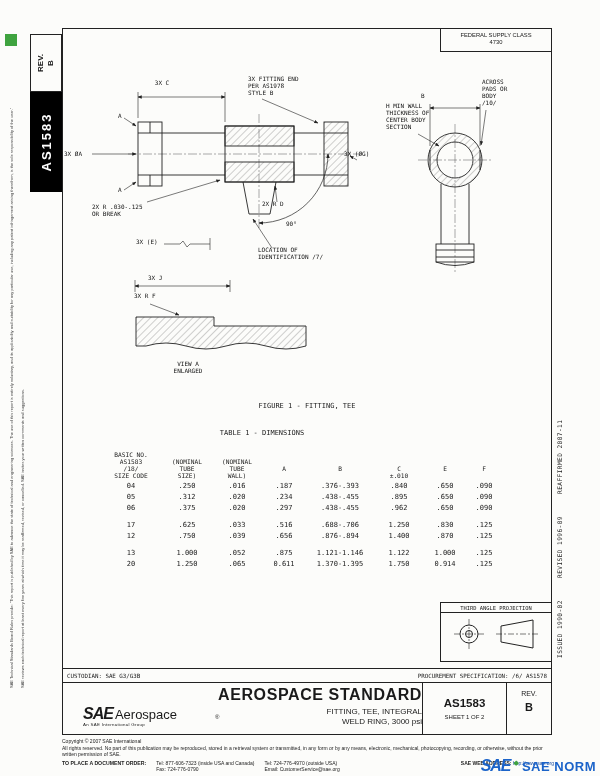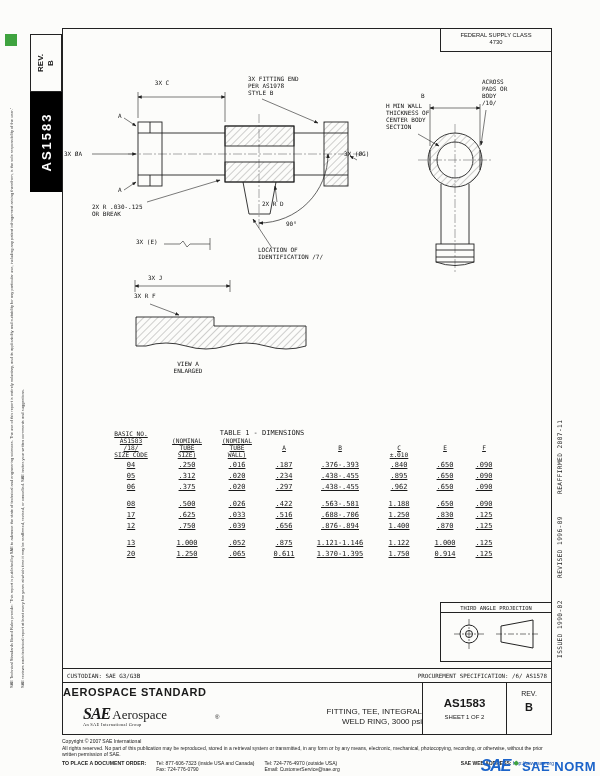--- a/index.html
+++ b/index.html
@@ -38,43 +38,43 @@
   
   .drawing-svg { position:absolute; left:62px; top:52px; }
   .dlbl { position:absolute; font-family:"DejaVu Sans Mono", monospace; font-size:6px; line-height:7px;
           white-space:pre-line; color:#111; }
   .fig-caption { position:absolute; left:62px; top:402px; width:490px; text-align:center;
                  font-family:"DejaVu Sans Mono", monospace; font-size:7px; }
 
   
   .tbl-title { position:absolute; left:62px; top:429px; width:400px; text-align:center;
                font-family:"DejaVu Sans Mono", monospace; font-size:7px; }
-  table.dims { position:absolute; left:100px; top:429px; width:402px; border-collapse:collapse;
-               table-layout:fixed; font-family:"DejaVu Sans Mono", monospace;text-decoration:underline; }
+  table.dims { position:absolute; left:100px; top:450px; width:402px; border-collapse:collapse;
+               table-layout:fixed; font-family:"DejaVu Sans Mono", monospace; }
   table.dims th { font-weight:normal; font-size:6.2px; line-height:7px; white-space:pre-line;
                   vertical-align:bottom; text-align:center; padding:1px 1px 2px; }
   table.dims th.low { padding-bottom:9px; }
   table.dims td { font-size:7px; line-height:9px; text-align:center; padding:1px 1px; }
   table.dims tr.gap-row td { height:6px; padding:0; }
 
   
   .proj-box { position:absolute; left:440px; top:602px; width:112px; height:60px; border:1px solid #222; }
   .proj-label { font-size:5.4px; text-align:center; padding:2px 0 1px; border-bottom:1px solid #222;
                 font-family:"DejaVu Sans Mono", monospace; }
 
   
   .custodian-row { position:absolute; left:62px; top:668px; width:490px; height:14px; border-top:1px solid #222;
                    display:flex; justify-content:space-between; align-items:center; padding:0 5px;
                    font-family:"DejaVu Sans Mono", monospace; font-size:5.8px; }
   .title-block { position:absolute; left:62px; top:682px; width:490px; height:53px; border:1.2px solid #222;
                  display:flex; background:#fcfcfa; }
   .tb-main { flex:1; position:relative; }
-  .tb-heading { text-align:left; font-weight:bold; font-size:11px; letter-spacing:.6px; padding-top:3px; }
+  .tb-heading { text-align:right; font-weight:bold; font-size:16px; letter-spacing:.6px; padding-top:3px; }
   .tb-content { position:absolute; left:0; right:0; top:17px; bottom:0; display:flex; align-items:center; }
-  .logo { margin-left:20px; width:128px; line-height:1;font-family:Liberation Serif, serif; }
+  .logo { margin-left:20px; width:128px; line-height:1; }
   .logo-sae { font-weight:900; font-style:italic; font-size:16px; letter-spacing:-1px; }
   .logo-aero { font-size:13px; margin-left:2px; }
   .logo-tag { font-size:4.4px; letter-spacing:.3px; margin-top:1px; }
   .reg { font-size:6px; margin:0 4px; }
   .tb-title { flex:1; text-align:right; font-size:8px; line-height:10px; white-space:pre-line; }
   .tb-num { width:84px; border-left:1px solid #222; display:flex; flex-direction:column; align-items:center;
             justify-content:center; gap:5px; }
   .tb-docno { font-weight:bold; font-size:11.5px; }
   .tb-sheet { font-size:6px; }
   .tb-rev { width:45px; border-left:1px solid #222; text-align:center; padding-top:7px; }
@@ -232,20 +232,21 @@
   <div class="dlbl" style="left:421px; top:92px;">B</div>
   <div class="dlbl" style="left:386px; top:102px;">H MIN WALL
 THICKNESS OF
 CENTER BODY
 SECTION</div>
   <div class="dlbl" style="left:482px; top:78px;">ACROSS
 PADS OR
 BODY
 /10/</div>
 
+  <div class="fig-caption">FIGURE 1 - FITTING, TEE</div>
 
   <div class="tbl-title">TABLE 1 - DIMENSIONS</div>
   <table class="dims">
     <colgroup>
       <col style="width:62px">
         <col style="width:50px">
         <col style="width:50px">
         <col style="width:44px">
       <col style="width:68px">
         <col style="width:50px">
@@ -300,30 +301,20 @@
           <td>.297</td>
           <td>.438-.455</td>
           <td>.962</td>
           <td>.650</td>
           <td>.090</td>
         </tr>
         <tr class="gap-row">
           <td colspan="8"></td>
         </tr>
         <tr>
-          <td>08</td>
-          <td>.500</td>
-          <td>.026</td>
-          <td>.422</td>
-          <td>.563-.581</td>
-          <td>1.188</td>
-          <td>.650</td>
-          <td>.090</td>
-        </tr>
-        <tr>
           <td>17</td>
           <td>.625</td>
           <td>.033</td>
           <td>.516</td>
           <td>.688-.706</td>
           <td>1.250</td>
           <td>.830</td>
           <td>.125</td>
         </tr>
         <tr>

